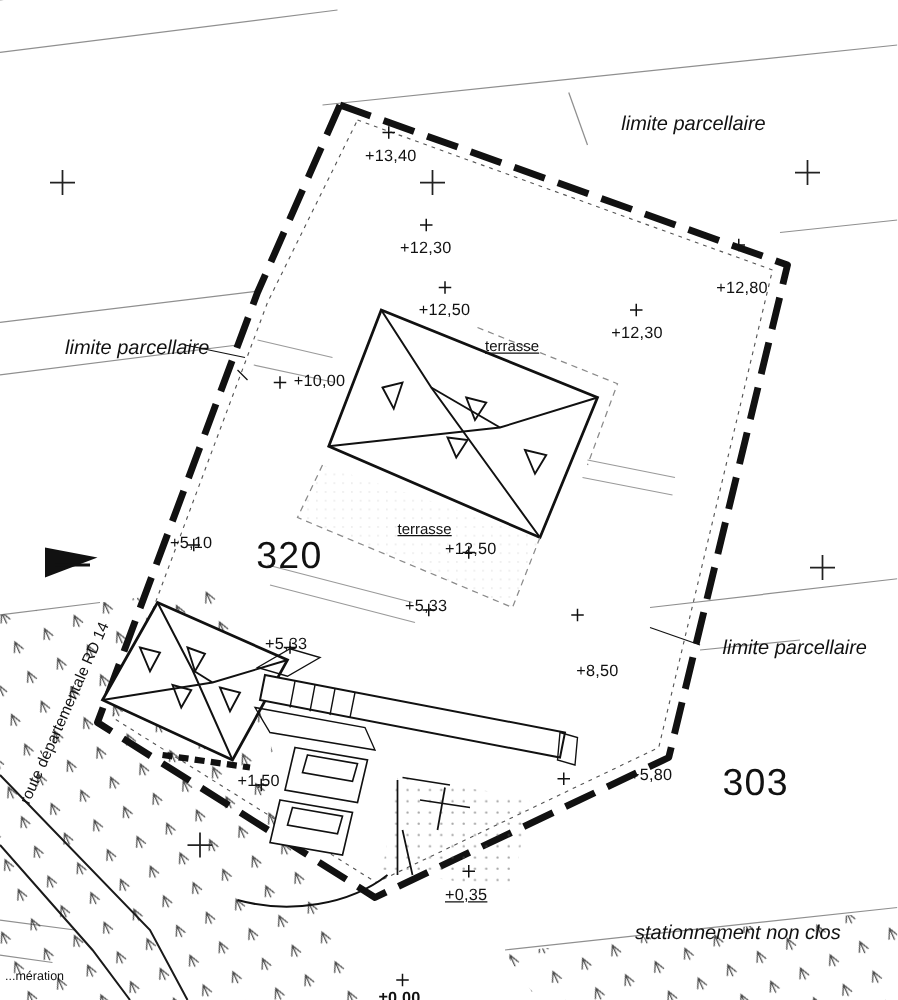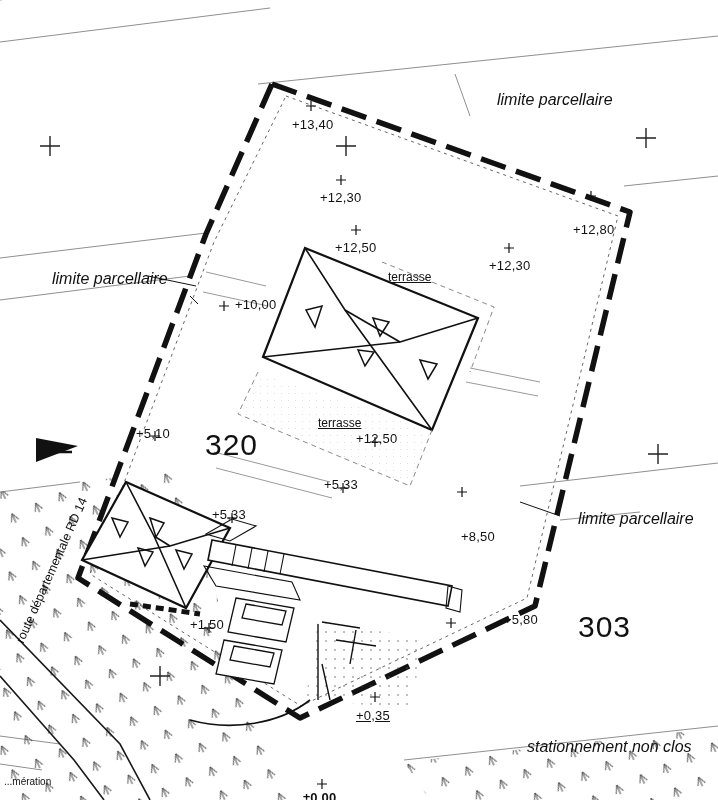--- a/index.html
+++ b/index.html
@@ -236,17 +236,17 @@
   <div class="lbl elev" style="left:324px;top:478px;">+5,33</div>
   <div class="lbl elev" style="left:461px;top:482px;margin-top:48px;">+8,50</div>
   <div class="lbl elev" style="left:212px;top:508px;">+5,33</div>
   <div class="lbl elev" style="left:456px;top:613px;margin-left:48px;">+5,80</div>
   <div class="lbl elev" style="left:190px;top:618px;">+1,50</div>
   <div class="lbl elev" style="left:356px;top:709px;text-decoration:underline;">+0,35</div>
   <div class="lbl elev" style="left:303px;top:791px;font-weight:bold;">±0,00</div>
 
   <div class="lbl terrasse" style="left:388px;top:271px;">terrasse</div>
   <div class="lbl terrasse" style="left:318px;top:417px;">terrasse</div>
-  <div class="lbl note" style="left:527px;top:739px;">stationnement non clos</div>
+  <div class="lbl note" style="left:508px;top:739px;">stationnement non clos</div>
   <div class="lbl road rot-road1" style="left:14px;top:640px;">route départementale RD 14</div>
   <div class="lbl tiny" style="left:4px;top:777px;">...mération</div>
 
 </div>
 
 </body></html>

